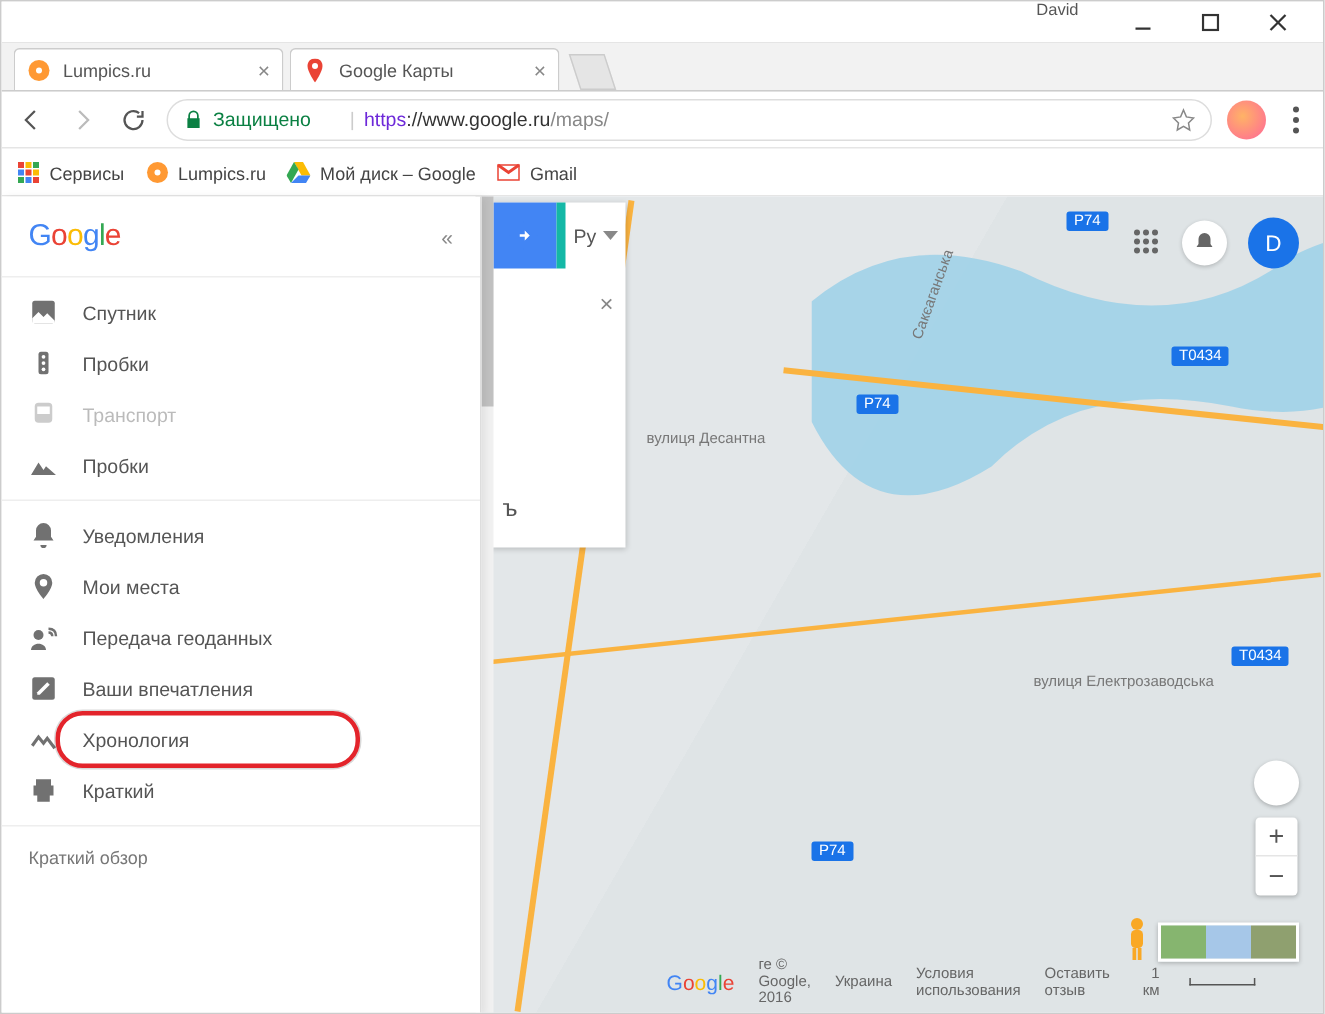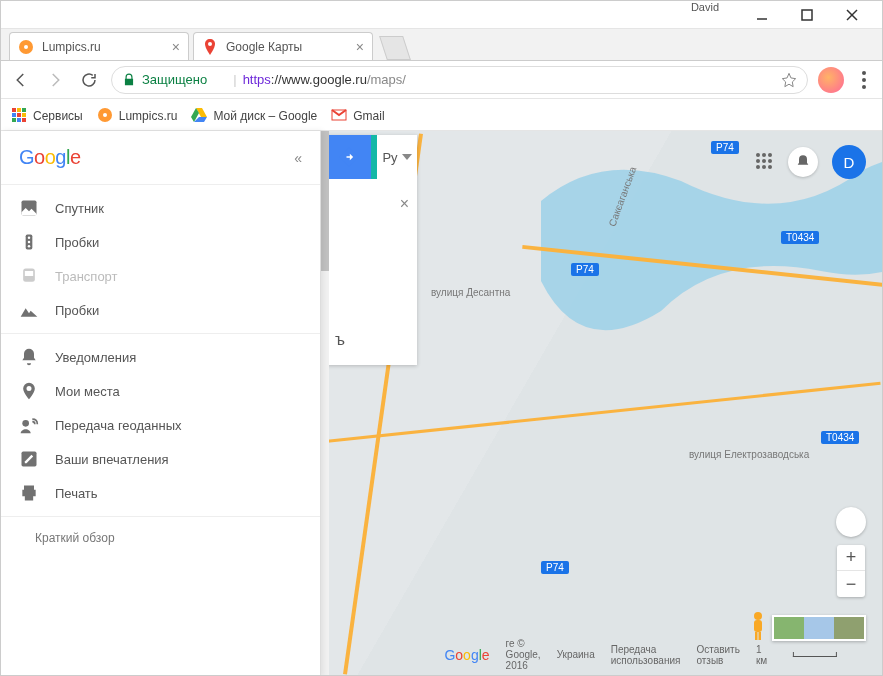--- a/index.html
+++ b/index.html
@@ -51,21 +51,21 @@
 .collapse-chev { color: #888; font-size: 14px; cursor: pointer; }
 
 .menu-group { border-bottom: 1px solid #eee; padding: 6px 0; }
 .menu-item { display: flex; align-items: center; height: 34px; padding: 0 18px; font-size: 13px; color: #555; cursor: pointer; gap: 16px; }
 .menu-item .mi-icon { width: 20px; height: 20px; fill: #717171; flex-shrink: 0; }
 .menu-item.disabled { color: #bbb; }
 .menu-item.disabled .mi-icon { fill: #ccc; }
 .menu-item.highlighted { position: relative; }
 .menu-item.highlighted::after { content:''; position:absolute; left:36px; right:80px; top:-2px; bottom:-2px; border:3px solid #e3242b; border-radius: 18px; pointer-events:none; box-shadow: 0 0 0 1px rgba(0,0,0,0.15); }
 
-.overview { padding: 14px 34px; font-size: 12px; color: #777; cursor: pointer; }
+.overview { padding: 14px 18px; font-size: 12px; color: #777; cursor: pointer; }
 .side-scroll { position:absolute; left: 316px; top:0; bottom:0; width:12px; background:#f1f1f1; z-index:4; }
 .side-scroll .thumb { position:absolute; top:0; width:12px; height:140px; background:#c1c1c1; }
 
 
 .map { flex: 1; position: relative; background: #e8ecef; overflow: hidden; }
 .map-bg { position:absolute; inset:0; background:
   linear-gradient(120deg, #e3e7e9 0 40%, #dfe4e6 40% 100%);
 }
 .river { position:absolute; top:10px; left:220px; width:420px; height:220px; }
 .river path { fill:#a0d2e8; opacity:0.9; }
@@ -107,21 +107,21 @@
 .thumbs { display:flex; border:2px solid #fff; box-shadow:0 1px 3px rgba(0,0,0,.25); }
 .thumbs div { width:30px; height:22px; }
 .thumbs div:nth-child(1){background:#86b56f}
 .thumbs div:nth-child(2){background:#a6c7e8}
 .thumbs div:nth-child(3){background:#8fa06f}
 
 
 .map-footer { position:absolute; bottom:6px; left:50%; transform:translateX(-40%); display:flex; align-items:center; gap:16px; font-size:10px; color:#666; }
 .map-footer .glogo { font-size:14px; }
 .map-footer .glogo span:nth-child(1){color:#4285F4}.map-footer .glogo span:nth-child(2){color:#EA4335}.map-footer .glogo span:nth-child(3){color:#FBBC05}.map-footer .glogo span:nth-child(4){color:#4285F4}.map-footer .glogo span:nth-child(5){color:#34A853}.map-footer .glogo span:nth-child(6){color:#EA4335}
-.scale { display:flex; align-items:center; gap:20px; }
+.scale { display:flex; align-items:center; gap:20px;text-align:right; }
 .scale-bar { width:50px; height:5px; border:1px solid #555; border-top:none; }
 </style>
 </head>
 <body>
 
 <div class="window-titlebar">
   <span class="user">David</span>
   <div class="window-btn">
       <svg viewBox="0 0 12 12">
         <line x1="1" y1="10" x2="11" y2="10" stroke="#333" stroke-width="1.5"></line>
@@ -299,25 +299,31 @@
           </svg>
         <span>Передача геоданных</span>
       </div>
       <div class="menu-item">
         <svg class="mi-icon" viewBox="0 0 24 24">
             <rect x="3" y="3" width="18" height="18" rx="2"></rect>
             <path d="M7 15l8-8 2 2-8 8H7z" fill="#fff"></path>
           </svg>
         <span>Ваши впечатления</span>
       </div>
+      <div class="menu-item highlighted">
+        <svg class="mi-icon" viewBox="0 0 24 24">
+            <path d="M3 17l5-7 4 5 3-4 6 8" fill="none" stroke="#717171" stroke-width="2.5"></path>
+          </svg>
+        <span>Хронология</span>
+      </div>
       <div class="menu-item">
         <svg class="mi-icon" viewBox="0 0 24 24">
             <path d="M6 3h12v5H6zM4 8h16v8h-3v5H7v-5H4zM9 15h6v4H9z"></path>
           </svg>
-        <span>Печать</span>
+        <span>Краткий</span>
       </div>
     </div>
 
     <div class="overview">
       <span>Краткий обзор</span>
     </div>
   </div>
   <div class="side-scroll">
       <div class="thumb"></div>
     </div>
@@ -404,21 +410,21 @@
           <div></div>
           <div></div>
           <div></div>
         </div>
     </div>
 
     <div class="map-footer">
       <div class="glogo"><span>G</span><span>o</span><span>o</span><span>g</span><span>l</span><span>e</span></div>
       <span>ге © Google, 2016</span>
       <span>Украина</span>
-      <span>Передача использования</span>
+      <span>Условия использования</span>
       <span>Оставить отзыв</span>
       <div class="scale">
         <span>1 км</span>
         <div class="scale-bar"></div>
       </div>
     </div>
   </div>
 
 </div>
 

